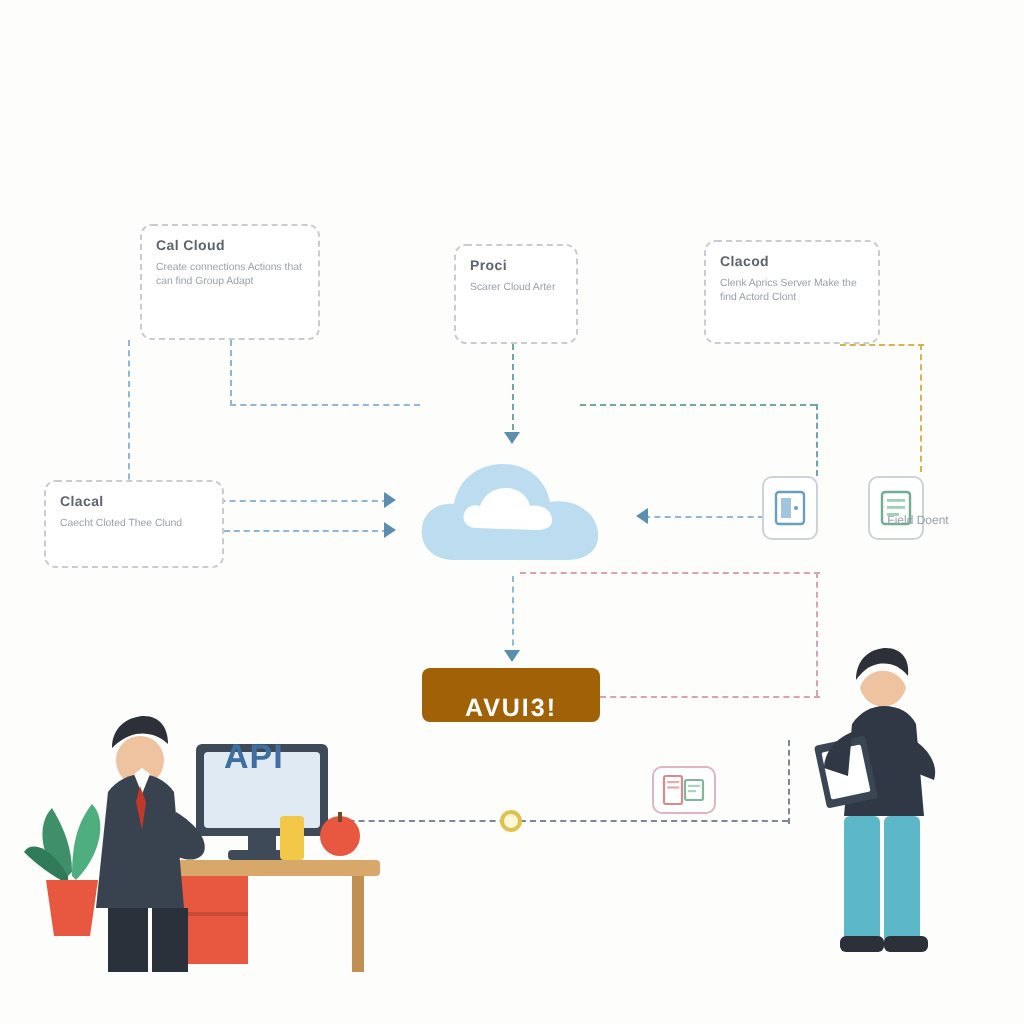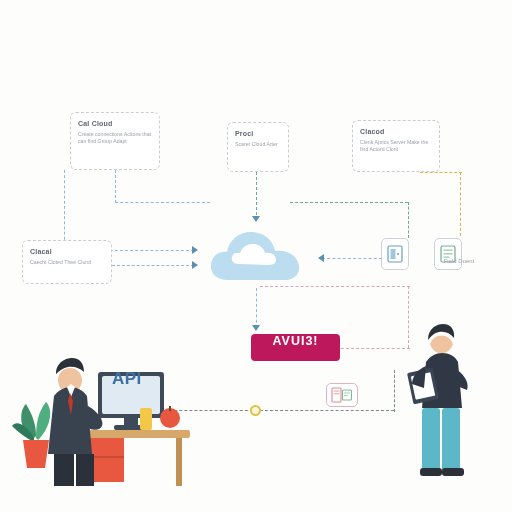--- a/index.html
+++ b/index.html
@@ -113,26 +113,25 @@
     height: 62px;
   }
 
   
   #banner {
     position: absolute;
     left: 211px;
     top: 334px;
     width: 89px;
     height: 27px;
-    background: #be185d;
+    background: #a16207;
     border-radius: 4px;
     display: flex;
-    align-items: flex-start;
+    align-items: flex-end;
     justify-content: center;
-    margin-left: 40px;
   }
   #banner .banner-label {
     font-size: 12.5px;
     font-weight: bold;
     color: #ffffff;
     letter-spacing: 1px;
   }
 
   
   .doc-card {

